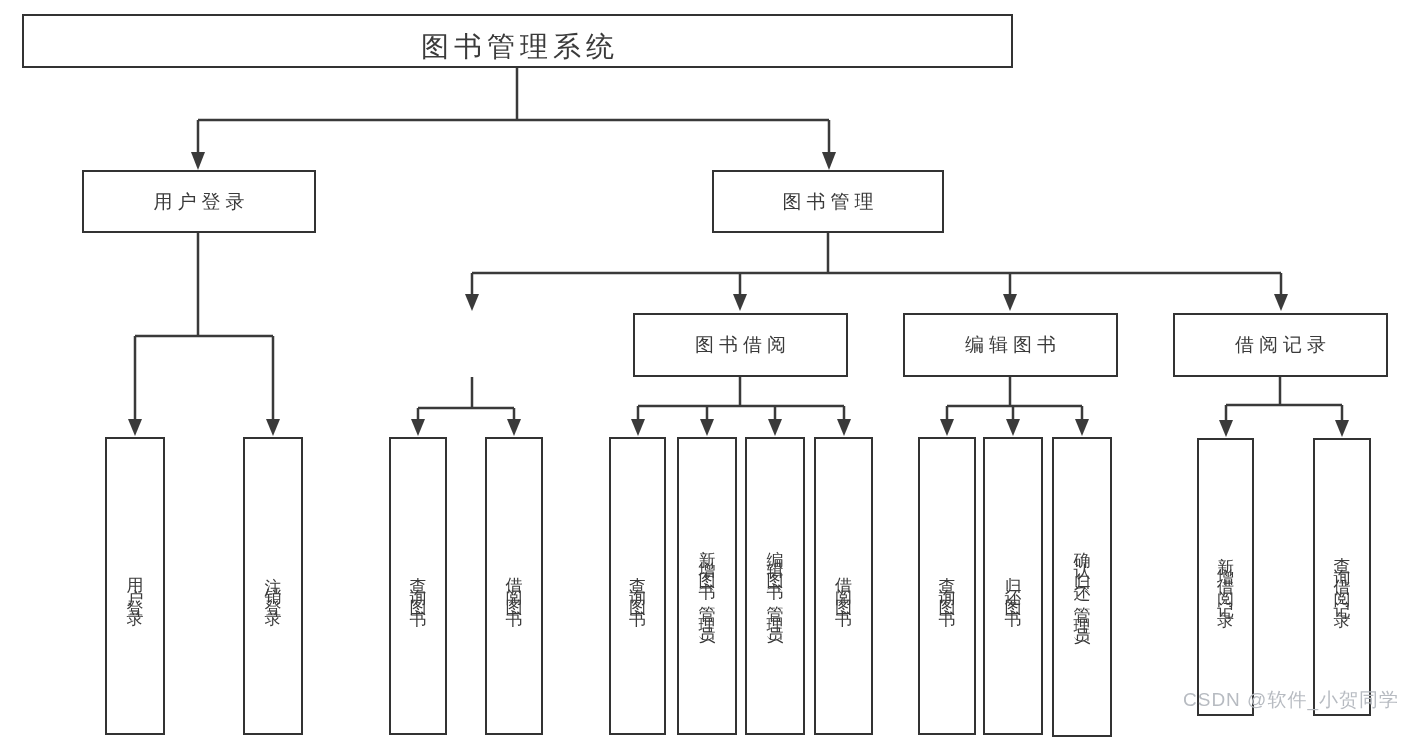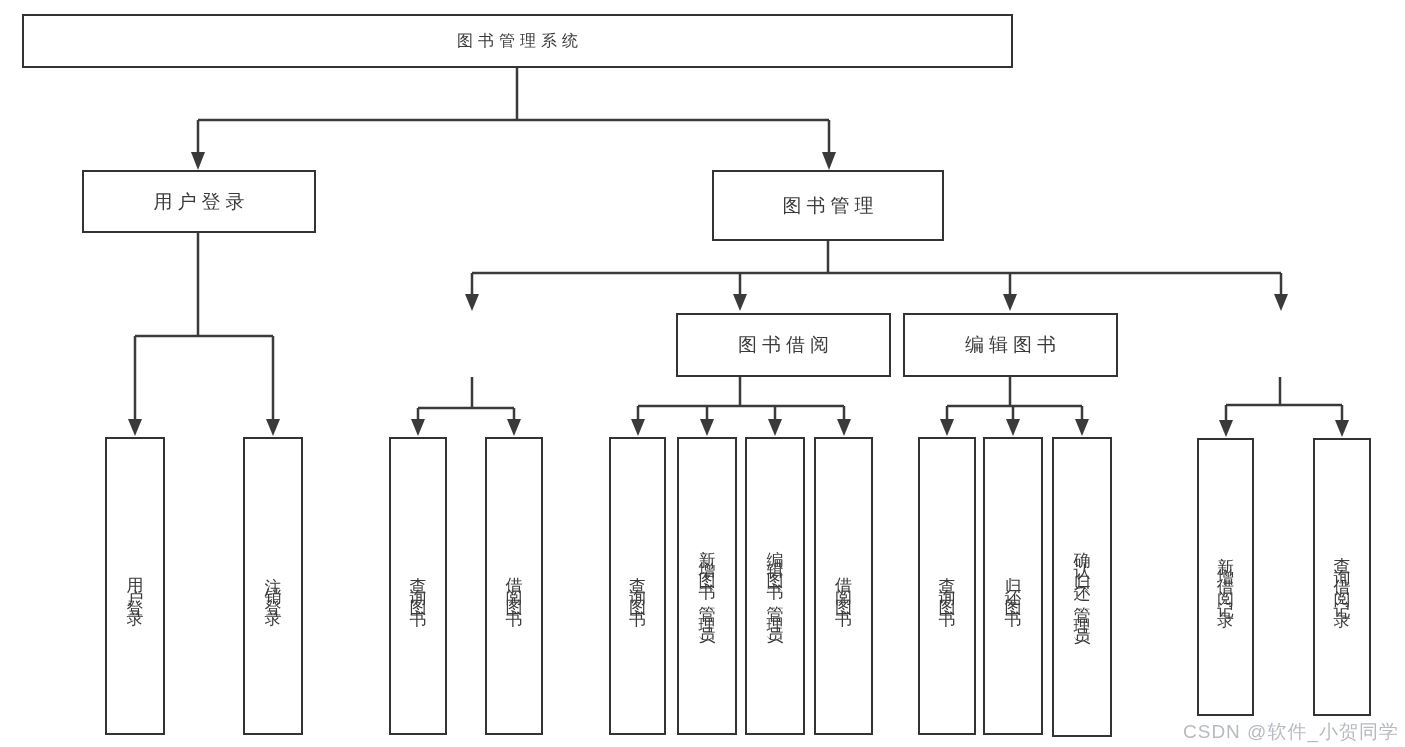--- a/index.html
+++ b/index.html
@@ -7,21 +7,21 @@
     position:relative;width:1405px;height:747px;background:#ffffff;
     font-family:"Liberation Sans",sans-serif;color:#3a3a3a;overflow:hidden;
   }
   #connectors{position:absolute;left:0;top:0;width:1405px;height:747px;}
   .node{
     position:absolute;background:#ffffff;border:2.5px solid #333333;
     display:flex;align-items:center;justify-content:center;
     box-sizing:border-box;text-align:center;
   }
   .node-h{font-size:19px;letter-spacing:5px;text-indent:5px;white-space:nowrap;}
-  .node-root{font-size:16px;}
+  .node-root{font-size:28px;align-items:flex-end;}
   .node-v{font-size:17px;}
   .vtext{
     writing-mode:vertical-rl;text-orientation:mixed;
     letter-spacing:11px;line-height:1;white-space:nowrap;
   }
   .watermark{
     position:absolute;font-size:19px;letter-spacing:1px;color:#b7bbc1;
     white-space:nowrap;z-index:5;
   }
 </style>
@@ -70,29 +70,32 @@
     </g>
   </svg>
 
   <div class="node node-h node-root" style="left:22px;top:14px;width:991px;height:54px;">
     <span>图书管理系统</span>
   </div>
 
   <div class="node node-h" style="left:82px;top:170px;width:234px;height:63px;">
     <span>用户登录</span>
   </div>
-  <div class="node node-h" style="left:712px;top:170px;width:232px;height:71px;text-align:center;">
+  <div class="node node-h" style="left:712px;top:170px;width:232px;height:63px;text-align:center;">
     <span>图书管理</span>
   </div>
 
-  <div class="node node-h" style="left:633px;top:313px;width:215px;height:64px;margin-left:43px;">
+  <div class="node node-h" style="left:633px;top:313px;width:215px;height:64px;">
     <span>图书借阅</span>
   </div>
   <div class="node node-h" style="left:903px;top:313px;width:215px;height:64px;">
     <span>编辑图书</span>
+  </div>
+  <div class="node node-h" style="left:1173px;top:313px;width:215px;height:64px;">
+    <span>借阅记录</span>
   </div>
 
   <div class="node node-v" style="left:105px;top:437px;width:60px;height:298px;">
     <span class="vtext">用户登录</span>
   </div>
   <div class="node node-v" style="left:243px;top:437px;width:60px;height:298px;">
     <span class="vtext">注销登录</span>
   </div>
 
   <div class="node node-v" style="left:389px;top:437px;width:58px;height:298px;">
@@ -125,15 +128,15 @@
     <span class="vtext">确认归还（管理员）</span>
   </div>
 
   <div class="node node-v" style="left:1197px;top:438px;width:57px;height:278px;">
     <span class="vtext">新增借阅记录</span>
   </div>
   <div class="node node-v" style="left:1313px;top:438px;width:58px;height:278px;">
     <span class="vtext">查询借阅记录</span>
   </div>
 
-  <div class="watermark" style="left:1183px;top:719px;">CSDN @软件_小贺同学</div>
+  <div class="watermark" style="left:1183px;top:687px;">CSDN @软件_小贺同学</div>
 
 </div>
 
 </body></html>

